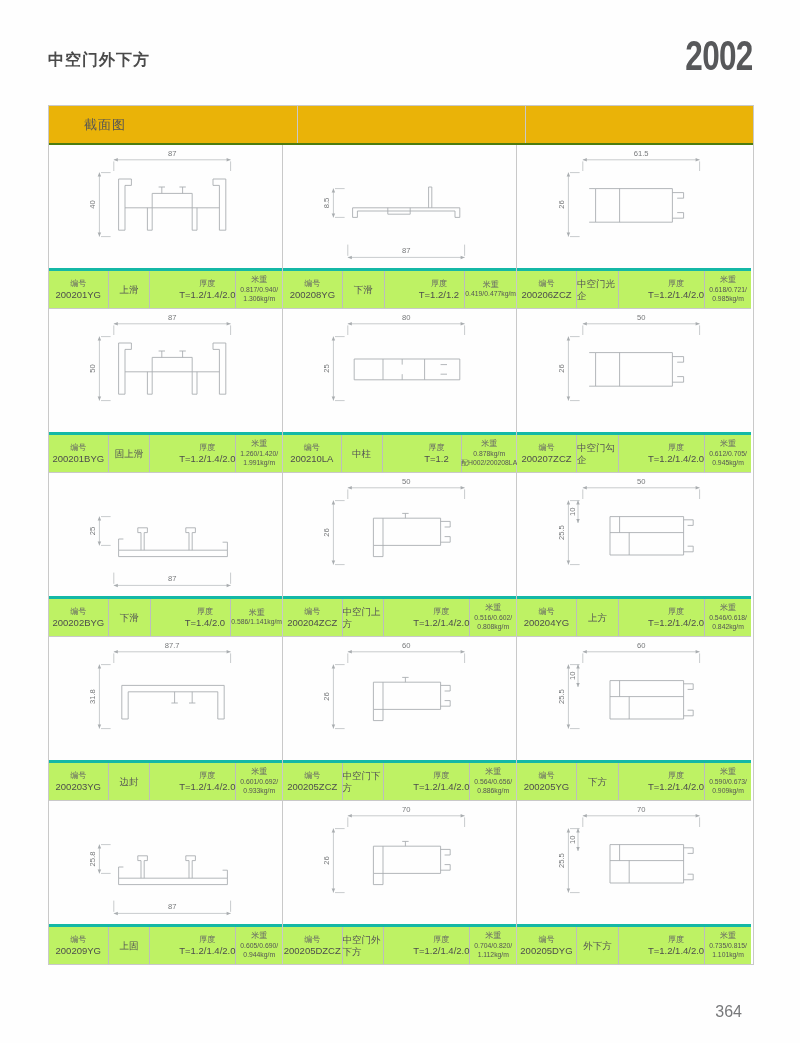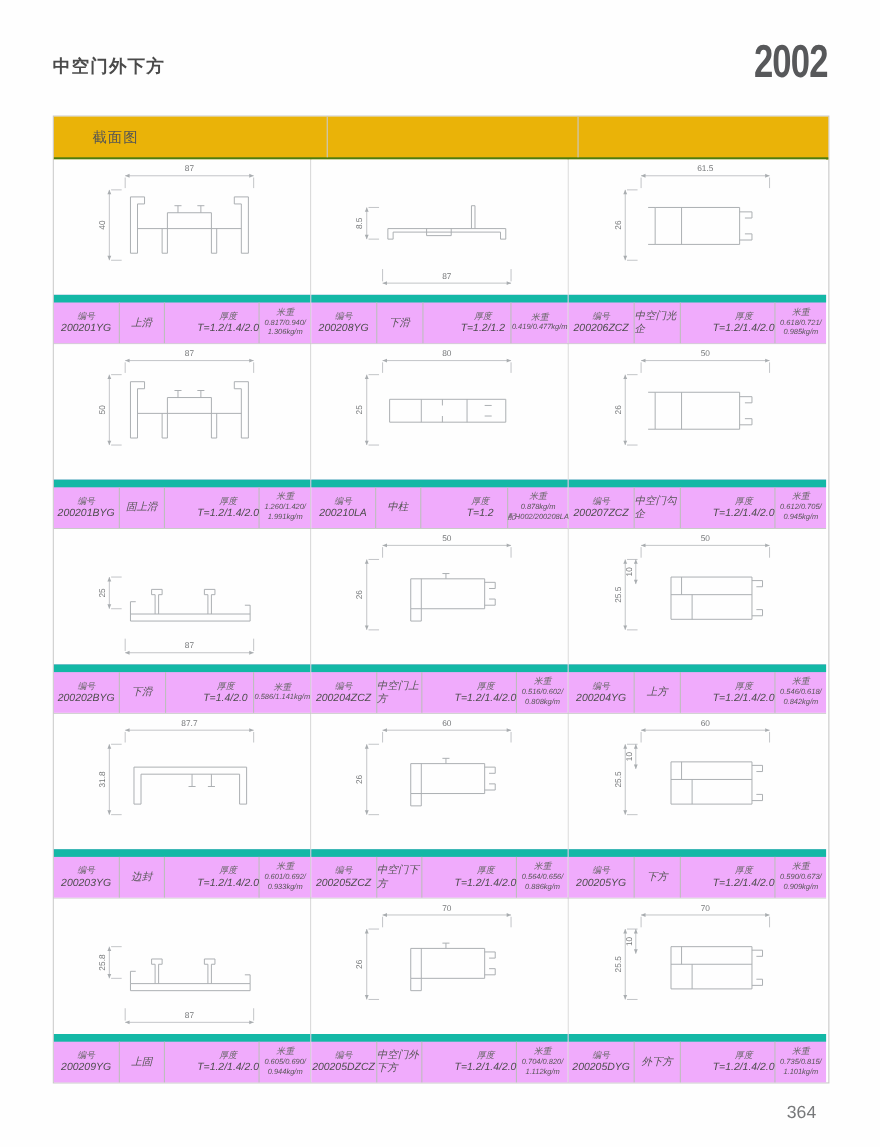--- a/index.html
+++ b/index.html
@@ -16,21 +16,21 @@
   .tbl-head{display:flex;height:37px;background:#eab308;border-bottom:2px solid #4d7c0f;padding-left:21px;}
   .tbl-head .hcell{flex:1;border-right:1px solid #c9c9c9;display:flex;align-items:center;}
   .tbl-head .hcell:last-child{border-right:none;}
   .tbl-head .hcell span{padding-left:14px;font-size:13px;color:#555;letter-spacing:1px;}
   .grid{display:flex;flex-wrap:wrap;}
   .cell{width:234px;border-right:1px solid #c9c9c9;border-bottom:1px solid #c9c9c9;box-sizing:border-box;}
   .cell:nth-child(3n){border-right:none;width:234px;}
   .cell:nth-child(n+13){border-bottom:none;}
   .draw{height:123px;display:flex;align-items:center;justify-content:flex-end;background:#fefefe;}
   .draw svg{display:block;}
-  .info{display:flex;height:37px;background:#f0abfc;border-top:7px solid #14b8a6;font-size:9px;font-style:italic;}
+  .info{display:flex;height:37px;background:#bef264;border-top:3px solid #14b8a6;font-size:9px;}
   .icol{display:flex;flex-direction:column;align-items:center;justify-content:center;
         border-right:1px solid #bdbdbd;box-sizing:border-box;line-height:1.25;color:#555;}
   .icol:last-child{border-right:none;}
   .c-code{width:30%;}
   .c-name{width:21%;font-size:9.5px;}
   .c-thk{width:26%;margin-left:29px;}
   .c-wt{width:23%;font-size:6.8px;line-height:1.3;}
   .lab{font-size:8px;color:#666;}
   .val{font-size:9.5px;color:#4d4d4d;}
   .wt-line{white-space:nowrap;color:#555;}

